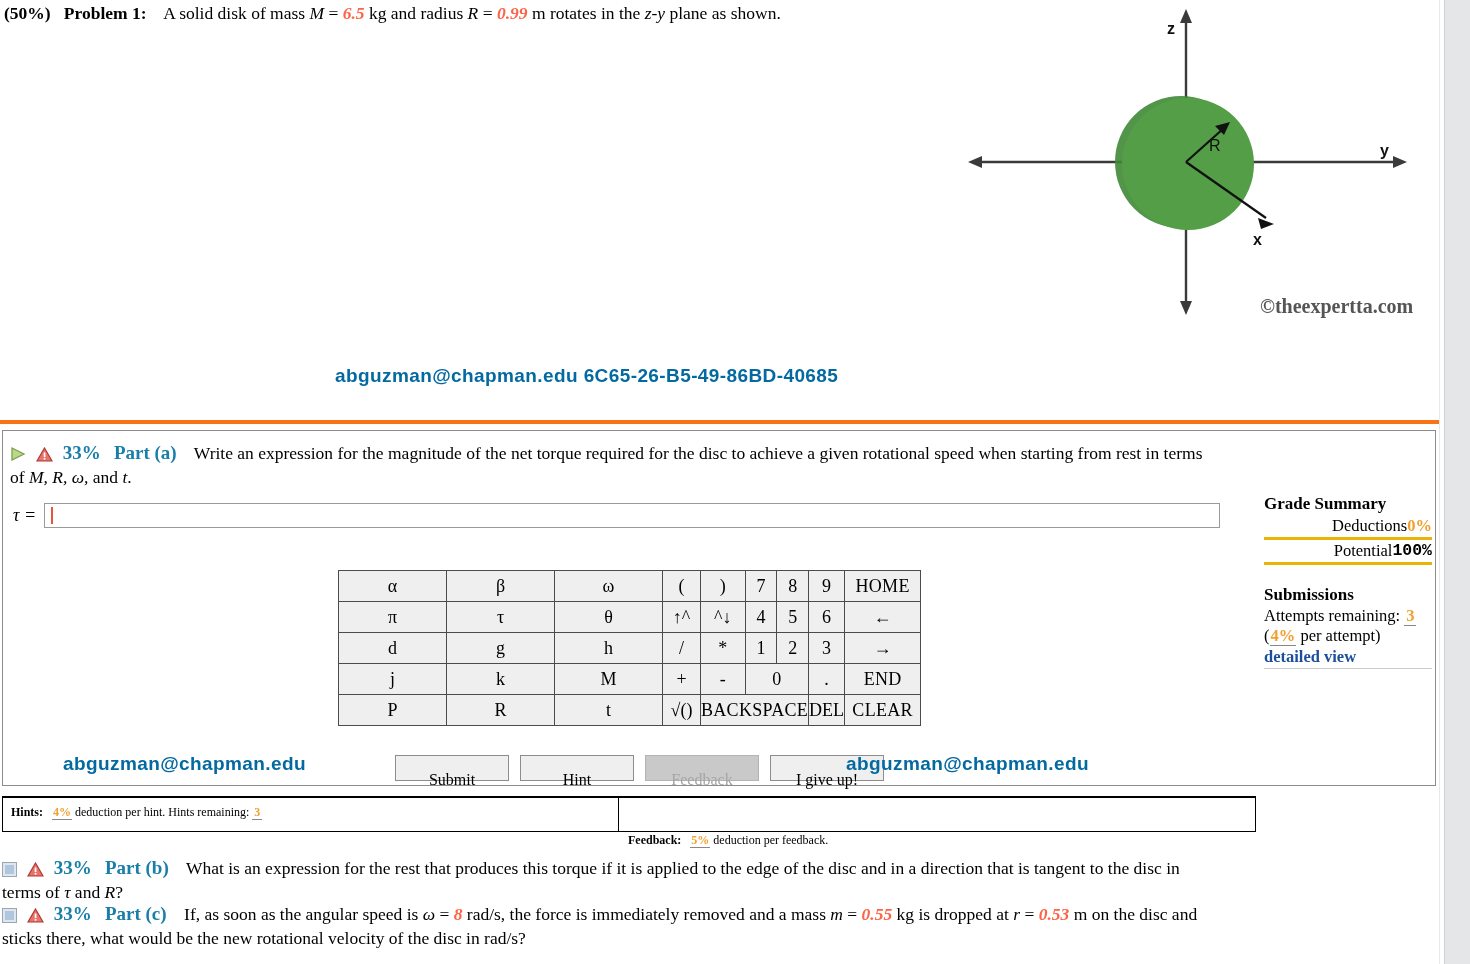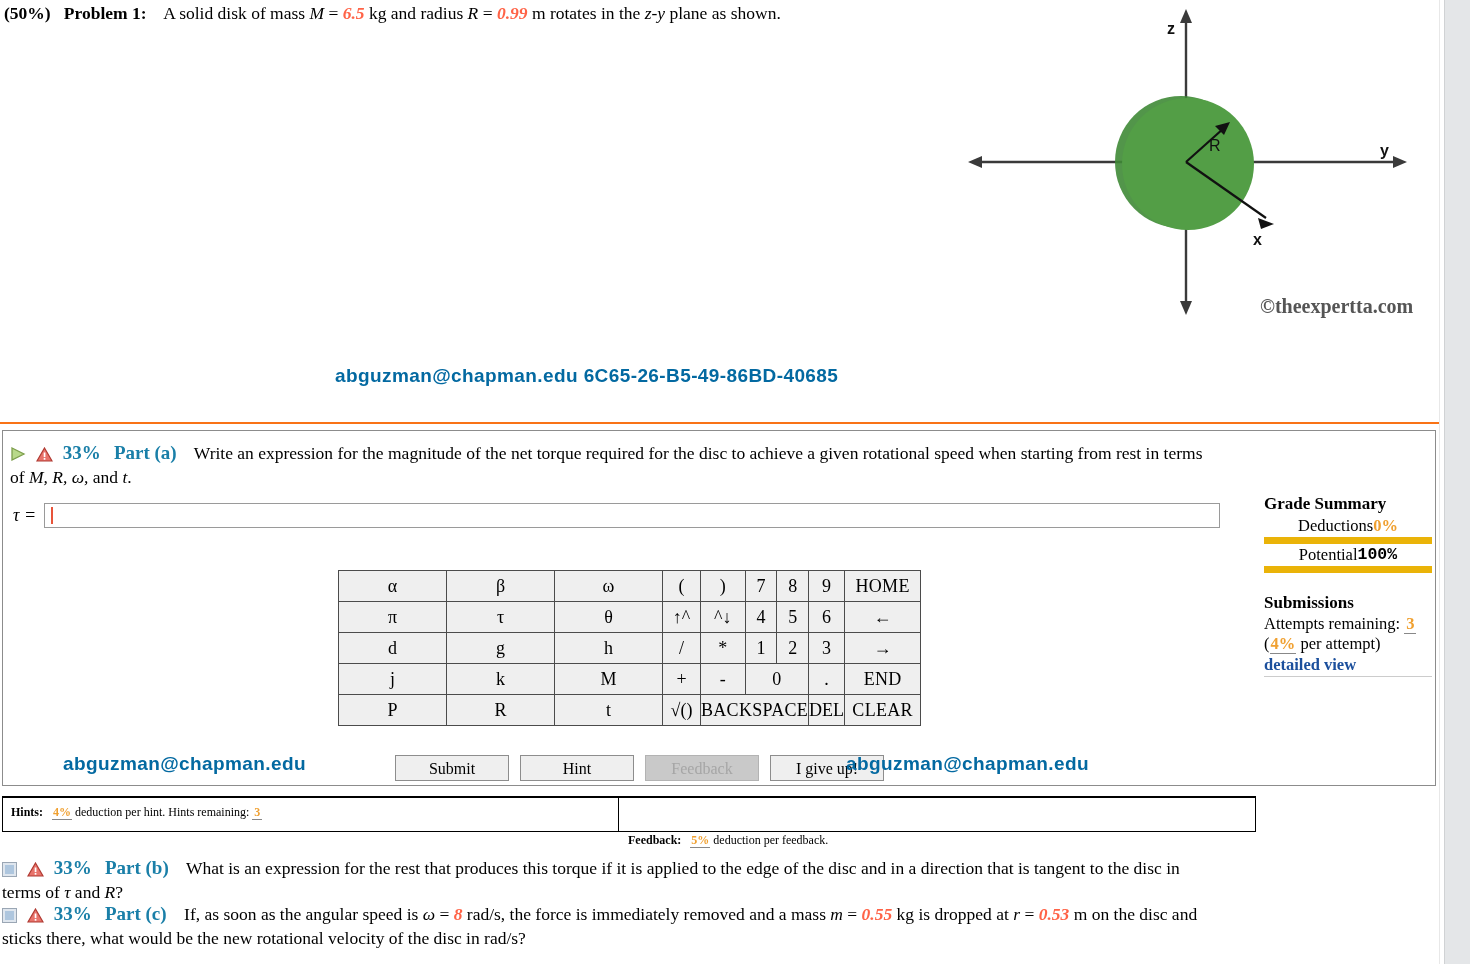--- a/index.html
+++ b/index.html
@@ -55,21 +55,21 @@
     background: #ffffff;
   }
 
   
   .problem-block {
     position: absolute;
     left: 0;
     top: 0;
     width: 1440px;
     height: 424px;
-    border-bottom: 2px solid #f97316;
+    border-bottom: 4px solid #f97316;
     box-sizing: border-box;
   }
   .problem-text {
     position: absolute;
     left: 4px;
     top: 2px;
     width: 900px;
     font-size: 17.5px;
     line-height: 1.32;
     color: #000;
@@ -233,21 +233,21 @@
   }
   .btn {
     width: 114px;
     height: 26px;
     border: 1px solid #8d8d8d;
     background: #efefef;
     font-family: "Liberation Serif", serif;
     font-size: 16px;
     color: #000;
     cursor: pointer;
-    padding: 1px;
+    padding: 12px;
     line-height: 24px;
   }
   .btn-disabled {
     background: #c9c9c9;
     color: #a6a6a6;
     border-color: #b3b3b3;
     cursor: default;
   }
 
   
@@ -311,22 +311,22 @@
     font-size: 16.5px;
     color: #000;
   }
   .grade h4 {
     margin: 0 0 1px 0;
     font-size: 17px;
     font-weight: bold;
   }
   .grade-row {
     display: flex;
-    justify-content: center;
-    border-bottom: 7px solid #eab308;
+    justify-content: flex-end;
+    border-bottom: 3px solid #eab308;
     padding: 1px 0;
   }
   .grade-row .v { font-weight: bold; font-family: Liberation Mono, monospace; }
   .orange { color: #f0a030; font-weight: bold; }
   .grade-gap { height: 20px; }
   .grade-line {
     border-bottom: 1px solid #ccc;
     padding: 1px 0;
   }
   .dv {

